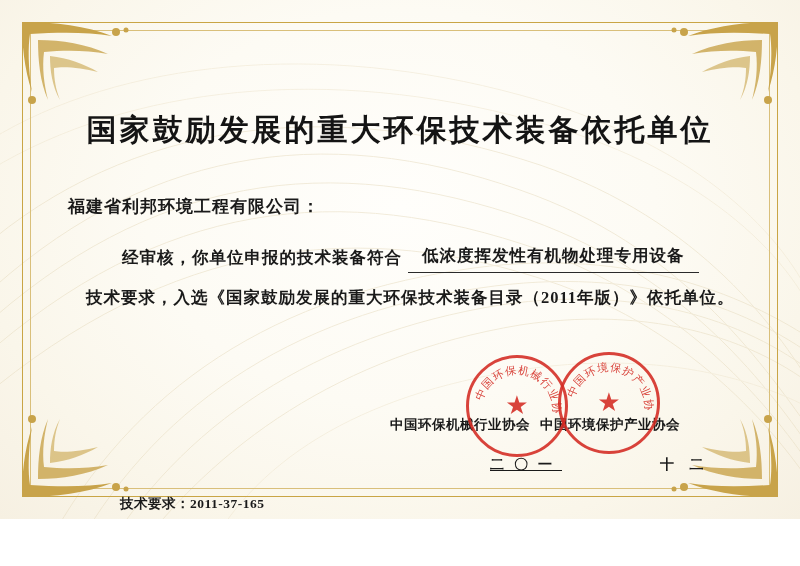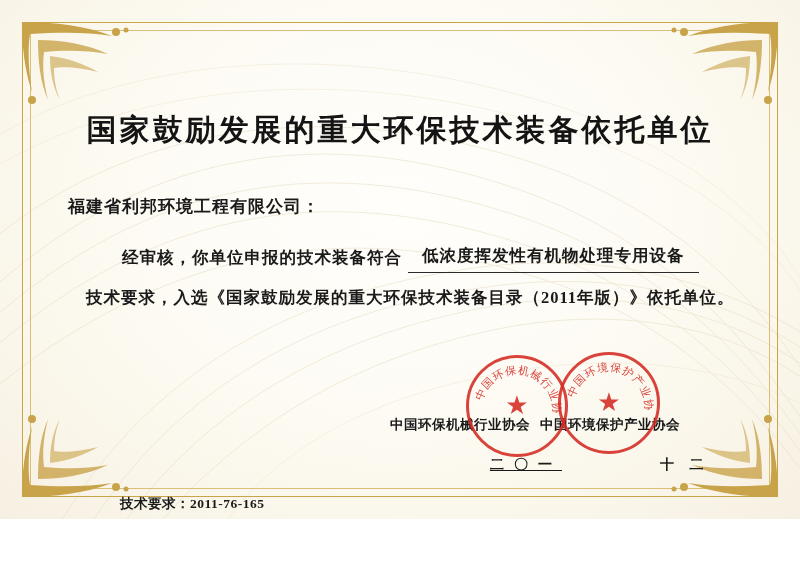--- a/index.html
+++ b/index.html
@@ -302,21 +302,21 @@
     </div>
 
     <div class="date-row">
       <span>二〇一</span>
     </div>
     <div class="date-row2">
       <span>十 二</span>
     </div>
 
     <div class="cert-no">
-      <span>技术要求：</span><span class="val">2011-76-165</span>
+      <span>技术要求：</span><span class="val">2011-37-165</span>
     </div>
   </div>
 
   <div class="seal seal-1">
     <svg class="seal-arc-text" viewBox="0 0 96 96">
       <defs>
         <path id="arc1" d="M12,52 A36,36 0 0 1 84,52"></path>
       </defs>
       <text font-size="11" fill="#d42a22" font-family="'DejaVu Serif', serif" letter-spacing="1">
         <textPath href="#arc1" startOffset="8%">中国环保机械行业协会</textPath>

